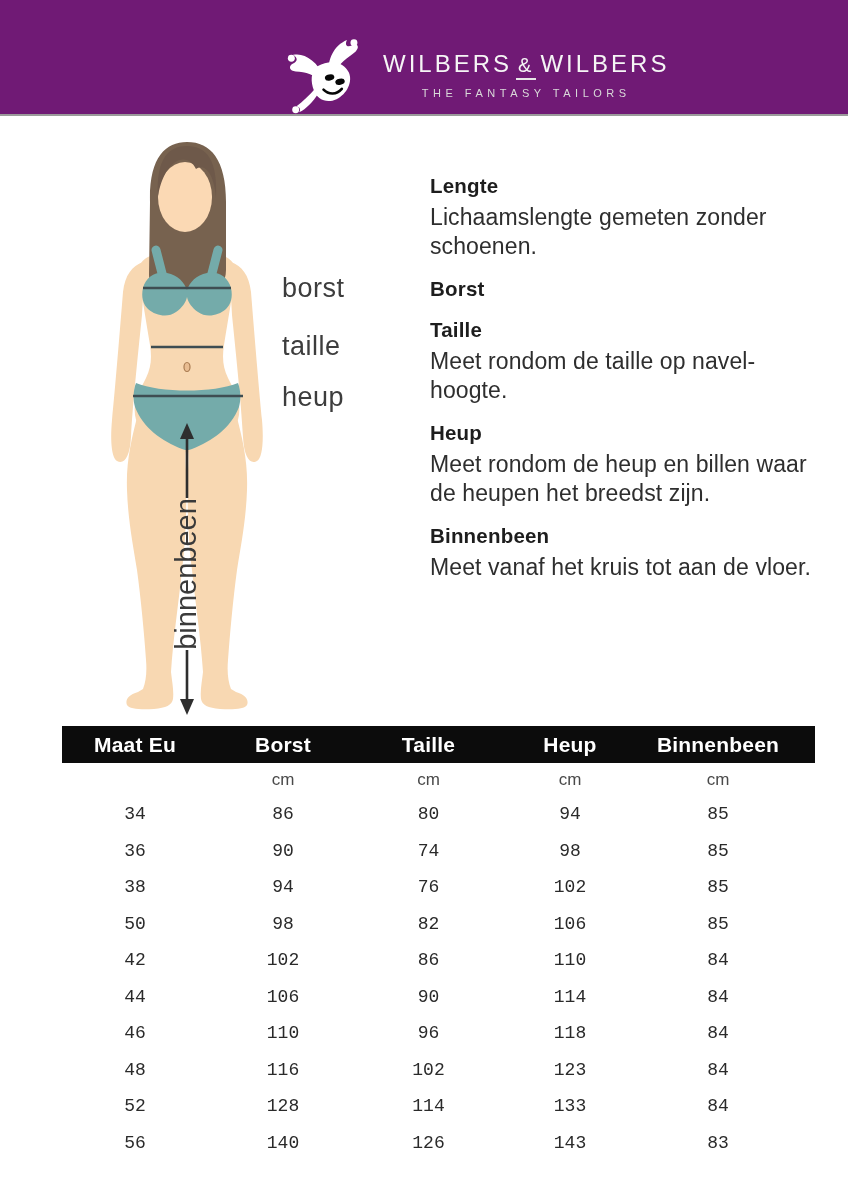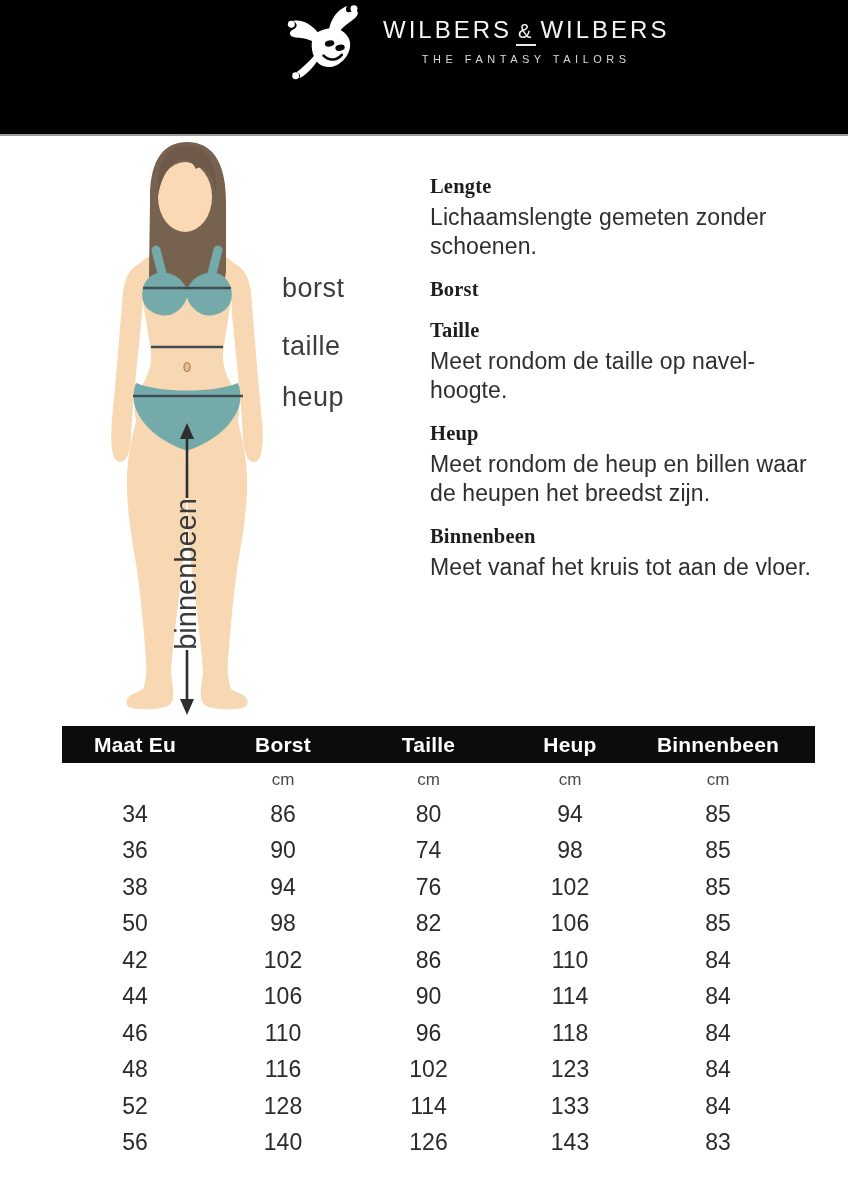--- a/index.html
+++ b/index.html
@@ -5,23 +5,23 @@
   * { margin:0; padding:0; box-sizing:border-box; }
   html,body { background:#ffffff; }
   .page {
     position:relative; width:848px; height:1200px; margin:0 auto;
     background:#ffffff; overflow:hidden;
     font-family:"Liberation Sans","DejaVu Sans",sans-serif;
     color:#2b2b2b;
   }
   
   .topbar {
-    position:absolute; left:0; top:0; width:848px; height:136px;
-    background:#000000; border-bottom:2px solid #9b9b9b;
-    display:flex; align-items:flex-start;
+    position:absolute; left:0; top:0; width:848px; height:116px;
+    background:#701a75; border-bottom:2px solid #9b9b9b;
+    display:flex; align-items:flex-end;
   }
   .logo-row { display:flex; align-items:center; margin-left:283px; }
   .jester-svg { width:88px; height:80px; margin-right:12px; }
   .brand-block { text-align:center; }
   .brand {
     color:#f5f5f5; font-size:24px; letter-spacing:3px; font-weight:400;
     white-space:nowrap;
   }
   .brand .amp {
     display:inline-block; font-size:20px; padding:0 2px 1px 2px;
@@ -39,21 +39,21 @@
     letter-spacing:0.5px; line-height:27px;
   }
   .fig-label.borst  { top:275px; }
   .fig-label.taille { top:333px; }
   .fig-label.heup   { top:384px; }
   
   .descriptions { position:absolute; left:430px; top:173px; width:392px; }
   .desc { margin-bottom:15px; }
   .desc h3 {
     font-size:20.5px; line-height:26px; font-weight:700; color:#1d1d1d;
-    margin-bottom:4px; letter-spacing:0.2px;font-family:Liberation Serif, serif;
+    margin-bottom:4px; letter-spacing:0.2px;
   }
   .desc p {
     font-size:23px; line-height:29px; color:#2e2e2e;
     white-space:pre-line; letter-spacing:0.1px;
   }
   
   .size-table { position:absolute; left:62px; top:726px; width:753px; }
   .tgrid {
     display:grid;
     grid-template-columns:146px 150px 141px 142px 154px;
@@ -62,21 +62,21 @@
   .thead {
     background:#0c0c0c; height:37px; align-items:center;
   }
   .thead .tcell {
     color:#ffffff; font-weight:700; font-size:21px; letter-spacing:0.2px;
   }
   .tcell { text-align:center; }
   .units-row { height:33px; align-items:center; }
   .units-row .tcell { font-size:17px; color:#4a4a4a; }
   .trow { height:36.5px; align-items:center; }
-  .trow .tcell { font-size:23px; color:#2a2a2a; }
+  .trow .tcell { font-size:18px; color:#2a2a2a;font-family:Liberation Mono, monospace; }
 </style>
 </head>
 <body>
 
 <div class="page">
 
   <header class="topbar">
     <div class="logo-row">
       <svg class="jester-svg" viewBox="0 0 100 92" aria-hidden="true">
         <g fill="#ffffff">

